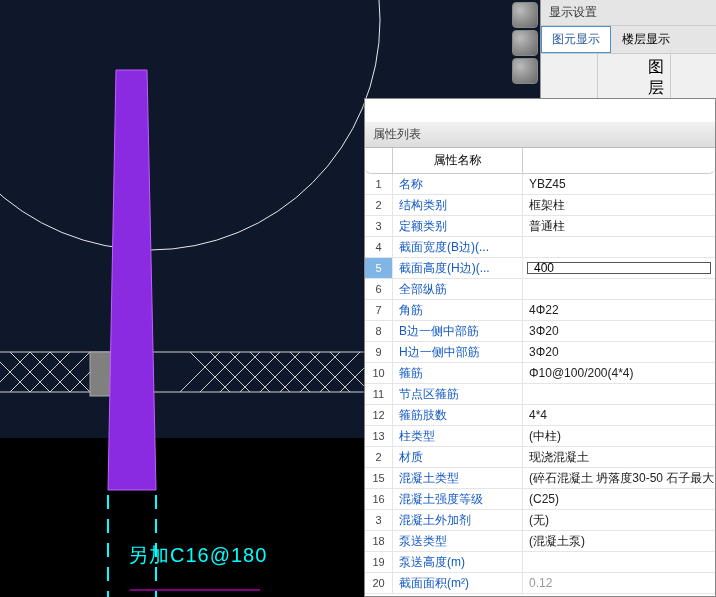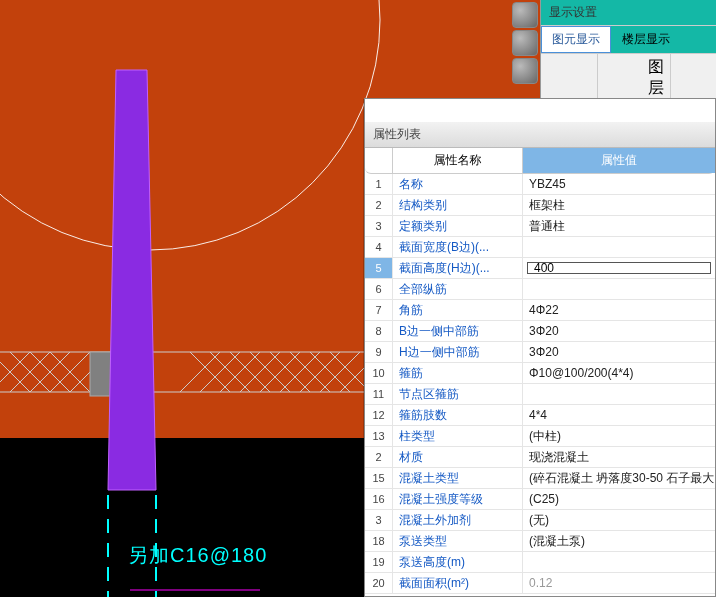--- a/index.html
+++ b/index.html
@@ -9,36 +9,36 @@
     background: #000;
     width: 716px;
     height: 597px;
     overflow: hidden;
     position: relative;
   }
   .viewport {
     position: absolute;
     left: 0; top: 0;
     width: 716px; height: 438px;
-    background: #c2410c;
+    background: #0f172a;
   }
   .cad-text {
     position: absolute;
     font-family: Arial, sans-serif;
     color: #00ffff;
     font-size: 20px;
     letter-spacing: 1px;
     white-space: nowrap;
   }
   
   .display-settings {
     position: absolute;
     right: 0; top: 0;
     width: 176px;
-    background: #14b8a6;
+    background: #e5e5e5;
     border-left: 1px solid #999;
     border-bottom: 5px solid #f97316;
   }
   .ds-header {
     padding: 4px 8px;
     font-size: 12px;
     color: #333;
   }
   .ds-tabs {
     display: flex;
@@ -292,21 +292,20 @@
     <span class="toggle">−</span>
     <span>所有构件</span>
   </div>
 </div>
 
 <div class="prop-panel">
   <div class="prop-title">属性列表</div>
   <div class="prop-head">
     <div class="h-num"></div>
     <div class="h-name">属性名称</div>
-    <div class="h-value">属性值</div>
   </div>
   <div class="prop-body" id="prop-body">
       <div class="prop-row">
         <div class="c-num">1</div>
         <div class="c-name">名称</div>
         <div class="c-value">YBZ45</div>
       </div>
       <div class="prop-row">
         <div class="c-num">2</div>
         <div class="c-name">结构类别</div>

